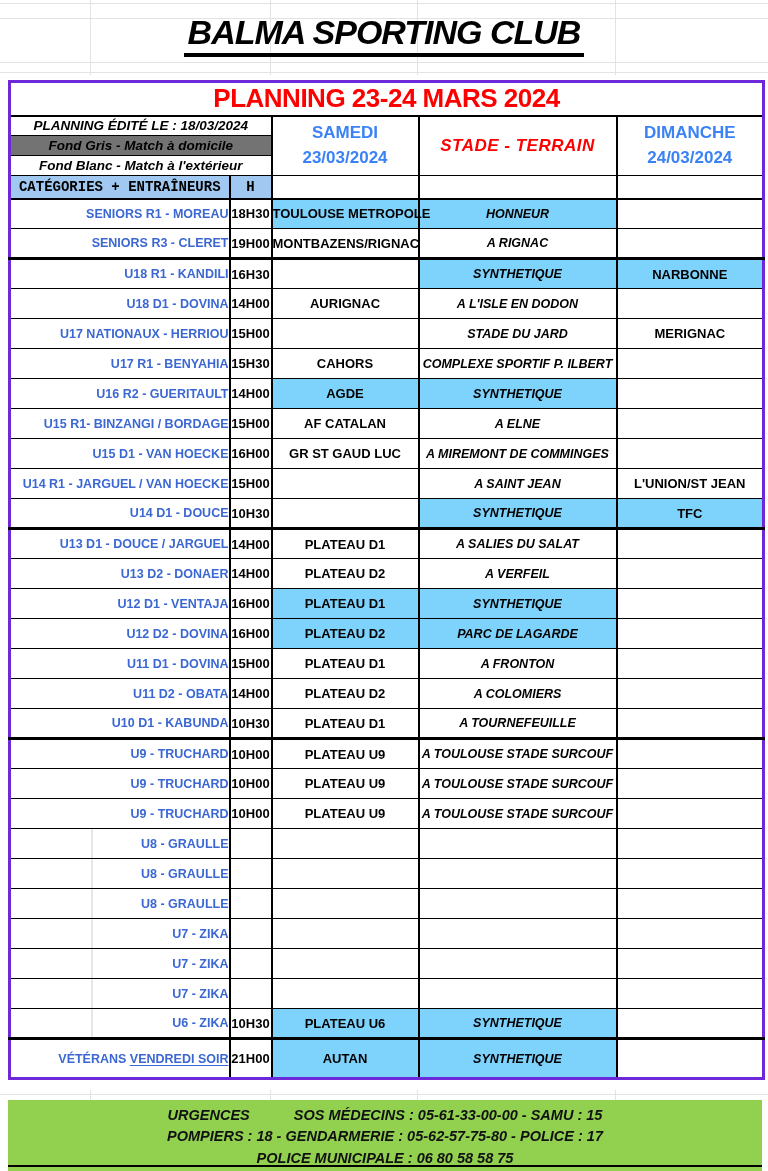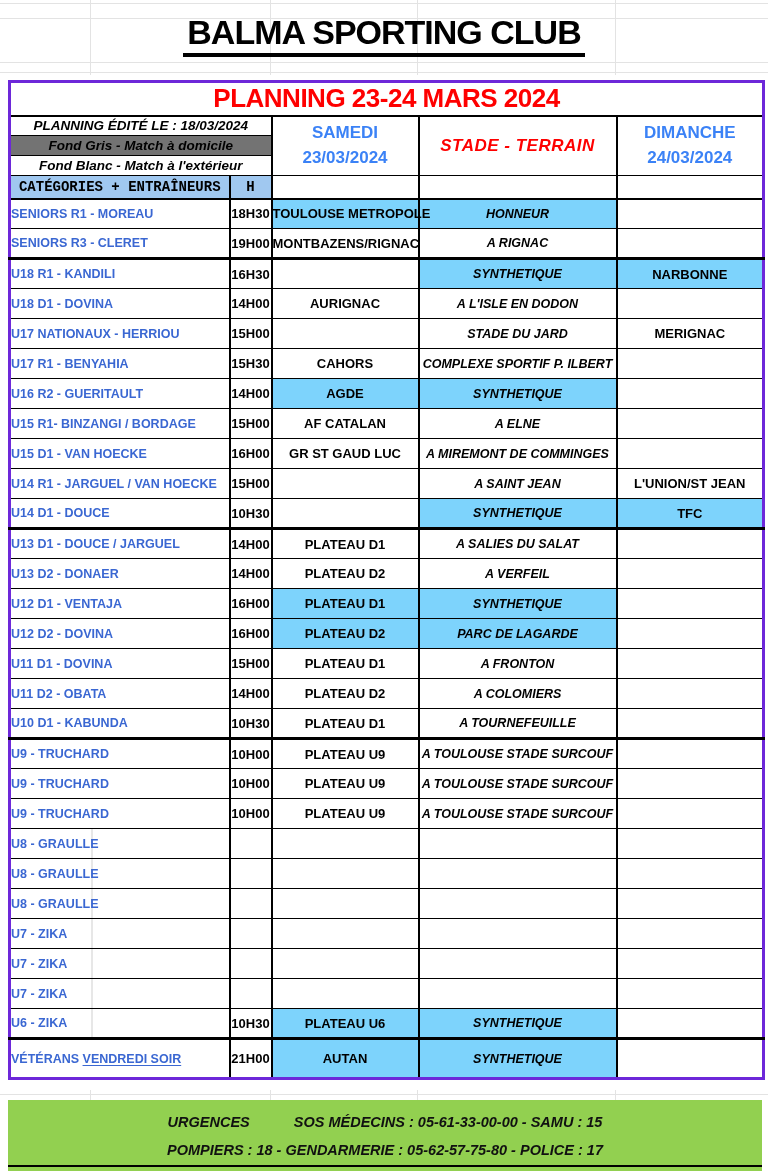--- a/index.html
+++ b/index.html
@@ -7,21 +7,21 @@
     width:768px; height:1171px; position:relative; background:#FFFFFF;
     font-family:"Liberation Sans", sans-serif; overflow:hidden;
   }
   .gl { position:absolute; background:#E3E3E3; }
   .gl-h { height:1px; left:0; width:768px; }
   .gl-v { width:1px; }
 
   .title-wrap { position:absolute; top:13px; left:0; width:768px; text-align:center; }
   .title-wrap span {
     display:inline-block; font-size:34px; font-weight:bold; color:#000;
-    letter-spacing:-1px; border-bottom:4px solid #000; padding:0 4px 1px 4px;
+    letter-spacing:-1px; border-bottom:4px solid #000; padding:0 4px 1px 4px;font-style:italic;
   }
 
   table.planning {
     position:absolute; left:8px; top:80px; width:754px;
     border-collapse:collapse; table-layout:fixed;
     border:3px solid #6d28d9;
   }
   table.planning td {
     border:2px solid #000; border-top-width:1.5px; border-bottom-width:1.5px;
     padding:0; vertical-align:middle; overflow:visible;
@@ -37,21 +37,21 @@
   tr.r-cat { height:23px; }
   td.cat-head { background:#A0C8F0; font-weight:bold; font-size:14px; text-align:center; color:#000; border-bottom-width:2.5px; }
   tr.r-cat td { border-bottom-width:2.5px;font-family:Liberation Mono, monospace; }
   td.day-head { color:#3b82f6; font-weight:bold; font-size:17px; text-align:center; line-height:1.45; }
   td.stade-head { color:#FE0000; font-weight:bold; font-style:italic; font-size:17px; text-align:center; letter-spacing:0.5px; }
 
   tr.data-row { height:30px; }
   tr.data-row.tall { height:40px; }
   tr.thick-bottom td { border-bottom-width:3px; }
   td.c-cat {
-    color:#3A67D2; font-weight:bold; font-size:12.5px; text-align:left;
+    color:#3A67D2; font-weight:bold; font-size:12.5px; text-align:right;
     padding-left:4px; white-space:nowrap;
   }
   td.c-cat .u { text-decoration:underline; text-underline-offset:2px; }
   td.c-h   { font-weight:bold; font-size:13px; text-align:center; white-space:nowrap; color:#000; }
   td.c-sam { font-weight:bold; font-size:13px; text-align:center; white-space:nowrap; color:#000; }
   td.c-sta { font-weight:bold; font-style:italic; font-size:12.5px; text-align:center; white-space:nowrap; color:#000; }
   td.c-dim { font-weight:bold; font-size:13px; text-align:center; white-space:nowrap; color:#000; }
   td.gray  { background:#7dd3fc; }
   td.split {
     background-image:linear-gradient(to right, transparent 80px, #CFCFCF 80px, #CFCFCF 81px, transparent 81px);
@@ -330,14 +330,15 @@
   </tr>
     </tbody>
 </table>
 
 <div class="footer">
   <div class="f-line1">
     <span>URGENCES</span>
     <span>SOS MÉDECINS : 05-61-33-00-00 - SAMU : 15</span>
   </div>
   <div>POMPIERS : 18 - GENDARMERIE : 05-62-57-75-80 - POLICE : 17</div>
+  <div>POLICE MUNICIPALE : 06 80 58 58 75</div>
   <div class="f-bottomline"></div>
 </div>
 
 </body></html>

